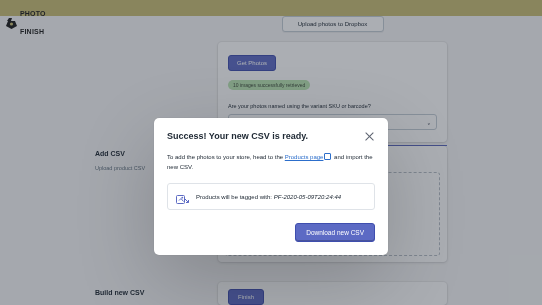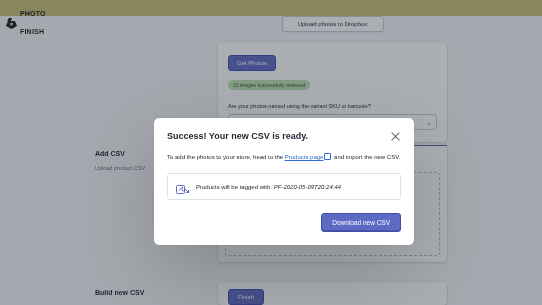--- a/index.html
+++ b/index.html
@@ -179,21 +179,21 @@
   
   .overlay {
     position: absolute;
     inset: 0;
     background: rgba(33,43,54,0.38);
   }
   .modal {
     position: absolute;
     left: 154px;
     top: 118px;
-    width: 260px;
+    width: 234px;
     background: #ffffff;
     border-radius: 5px;
     box-shadow: 0 26px 80px rgba(0,0,0,0.2), 0 0 1px rgba(0,0,0,0.2);
     overflow: hidden;
   }
   .modal-head {
     display: flex;
     align-items: center;
     justify-content: space-between;
     padding: 12px 13px 10px 13px;

